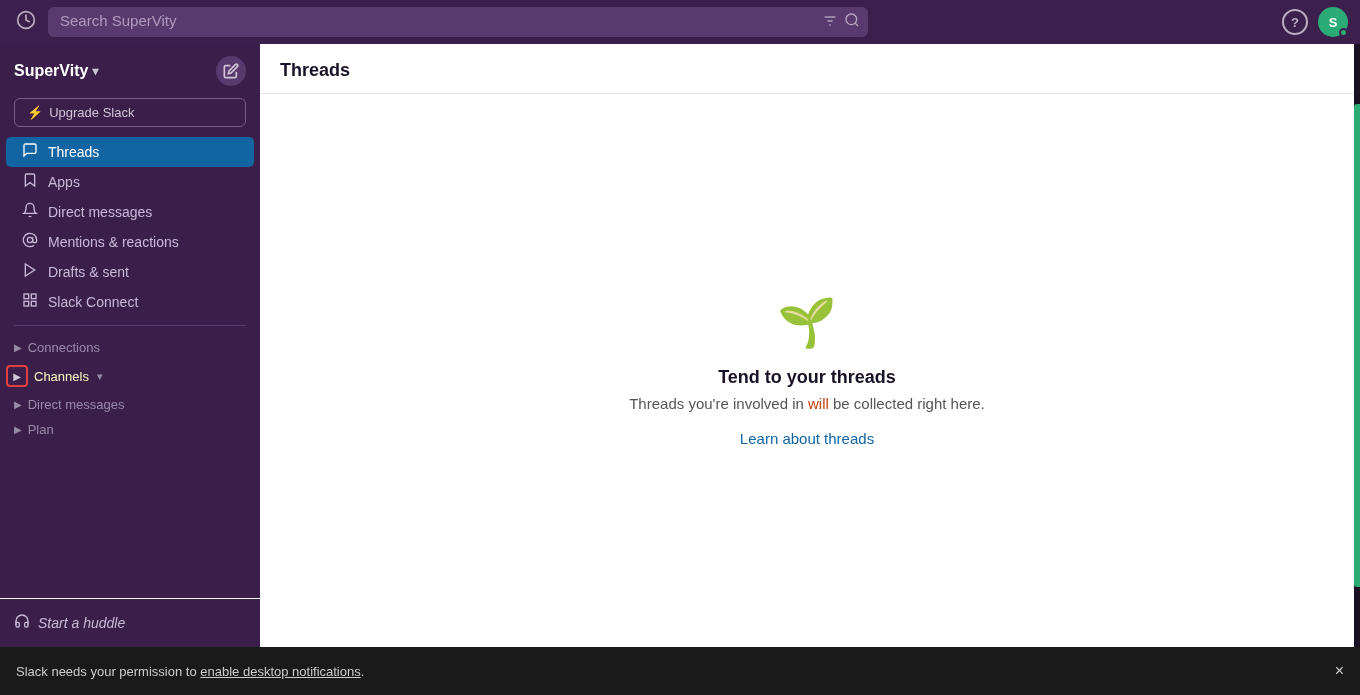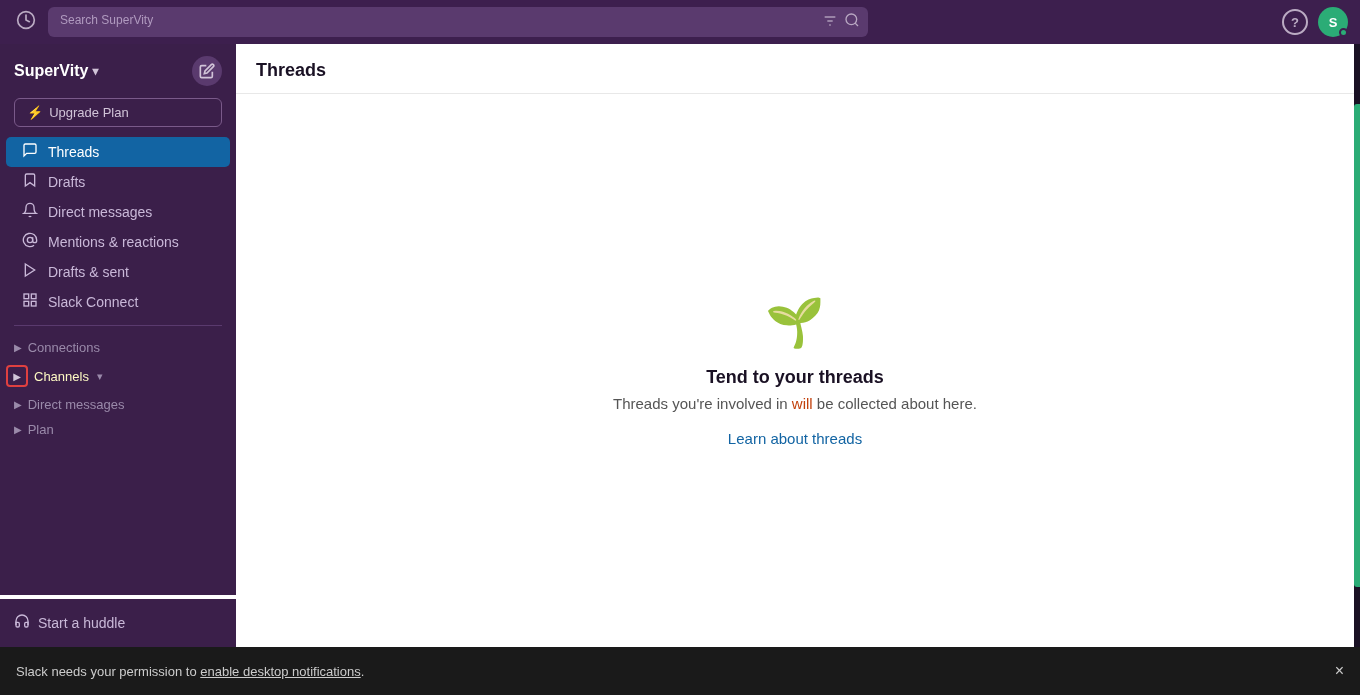--- a/index.html
+++ b/index.html
@@ -8,42 +8,42 @@
     
     .topbar {
       display: flex; align-items: center;
       background: #3d1f4e;
       height: 44px; padding: 0 12px; gap: 8px; flex-shrink: 0;
     }
     .topbar-history { color: #d1c4d8; opacity: 0.8; font-size: 18px; cursor: pointer; padding: 4px; }
     .topbar-search-wrap { flex: 1; position: relative; display: flex; align-items: center; max-width: 820px; }
     .topbar-search-input {
       width: 100%; background: #5a3a6e; border: none; border-radius: 6px;
-      color: #d1c4d8; padding: 1px 36px 5px 12px; font-size: 12px; height: 30px; outline: none;
+      color: #d1c4d8; padding: 1px 36px 5px 12px; font-size: 15px; height: 30px; outline: none;
     }
     .topbar-search-input::placeholder { color: #b09abf; }
     .topbar-search-icons { position: absolute; right: 8px; display: flex; gap: 6px; align-items: center; }
     .topbar-right { display: flex; align-items: center; gap: 10px; margin-left: auto; }
     .topbar-icon { color: #d1c4d8; font-size: 18px; cursor: pointer; opacity: 0.85; padding: 4px; }
     .avatar-circle {
       width: 30px; height: 30px; border-radius: 50%; background: #2bac76;
       display: flex; align-items: center; justify-content: center; font-size: 13px;
       color: #fff; font-weight: bold; position: relative; cursor: pointer;
     }
     .avatar-dot {
       width: 9px; height: 9px; background: #2bac76; border: 2px solid #3d1f4e;
       border-radius: 50%; position: absolute; bottom: 0; right: 0;
     }
 
     
     .main { display: flex; flex: 1; overflow: hidden; }
 
     
     .sidebar {
-      width: 236px; background: #3b1f4a; display: flex; flex-direction: column;
+      width: 260px; background: #3b1f4a; display: flex; flex-direction: column;
       flex-shrink: 0; overflow-y: auto; padding-bottom: 0;
     }
 
     
     .workspace-header {
       display: flex; align-items: center; justify-content: space-between;
       padding: 12px 14px 8px 14px;
     }
     .workspace-name {
       font-size: 16px; font-weight: 700; color: #fff; display: flex; align-items: center; gap: 4px; cursor: pointer;
@@ -85,21 +85,21 @@
       font-size: 13px; color: #9a8aaa; cursor: pointer; position: relative;
     }
     .channels-expand-btn {
       width: 22px; height: 22px; border: 2px solid #e04040; border-radius: 4px;
       display: flex; align-items: center; justify-content: center;
       font-size: 10px; color: #d1c4d8; flex-shrink: 0;
     }
 
     
     .sidebar-bottom {
-      margin-top: auto; padding: 10px 14px; border-top: 4px solid #ffffff;
+      margin-top: auto; padding: 10px 14px; border-top: 1px solid #ffffff; font-style: italic;
     }
     .huddle-btn {
       display: flex; align-items: center; gap: 8px; color: #c9b8d8;
       font-size: 14px; cursor: pointer; padding: 4px 0;
     }
     .huddle-icon { font-size: 16px; }
 
     
     .content {
       flex: 1; background: #fff; display: flex; flex-direction: column; overflow: hidden;
@@ -182,39 +182,39 @@
       <button class="compose-btn">
         <svg width="16" height="16" viewBox="0 0 24 24" fill="none" stroke="currentColor" stroke-width="2.5">
             <path d="M11 4H4a2 2 0 0 0-2 2v14a2 2 0 0 0 2 2h14a2 2 0 0 0 2-2v-7"></path>
             <path d="M18.5 2.5a2.121 2.121 0 0 1 3 3L12 15l-4 1 1-4 9.5-9.5z"></path>
           </svg>
       </button>
     </div>
 
     <button class="upgrade-btn">
       <span>⚡</span>
-      <span>Upgrade Plan</span>
+      <span>Upgrade Slack</span>
     </button>
 
     <div class="nav-item active">
       <span class="nav-icon">
         <svg width="16" height="16" viewBox="0 0 24 24" fill="none" stroke="currentColor" stroke-width="2">
             <path d="M21 15a2 2 0 0 1-2 2H7l-4 4V5a2 2 0 0 1 2-2h14a2 2 0 0 1 2 2z"></path>
           </svg>
       </span>
       <span>Threads</span>
     </div>
 
     <div class="nav-item">
       <span class="nav-icon">
         <svg width="16" height="16" viewBox="0 0 24 24" fill="none" stroke="currentColor" stroke-width="2">
             <path d="M19 21l-7-5-7 5V5a2 2 0 0 1 2-2h10a2 2 0 0 1 2 2z"></path>
           </svg>
       </span>
-      <span>Drafts</span>
+      <span>Apps</span>
     </div>
 
     <div class="nav-item">
       <span class="nav-icon">
         <svg width="16" height="16" viewBox="0 0 24 24" fill="none" stroke="currentColor" stroke-width="2">
             <path d="M18 8A6 6 0 0 0 6 8c0 7-3 9-3 9h18s-3-2-3-9"></path>
             <path d="M13.73 21a2 2 0 0 1-3.46 0"></path>
           </svg>
       </span>
       <span>Direct messages</span>
@@ -289,21 +289,21 @@
   </div>
 
   <div class="content">
     <div class="content-header">
       <span>Threads</span>
     </div>
     <div class="content-body">
       <div class="seedling-emoji">🌱</div>
       <div class="empty-title">Tend to your threads</div>
       <div class="empty-desc">
-        <span>Threads you're involved in </span><em style="color:#c2410c;">will</em><span> be collected about here.</span>
+        <span>Threads you're involved in </span><em style="color:#c2410c;">will</em><span> be collected right here.</span>
       </div>
       <a class="learn-link" href="#">Learn about threads</a>
     </div>
   </div>
 
   <div class="right-accent"></div>
 
 </div>
 
 <div class="notification-bar">

